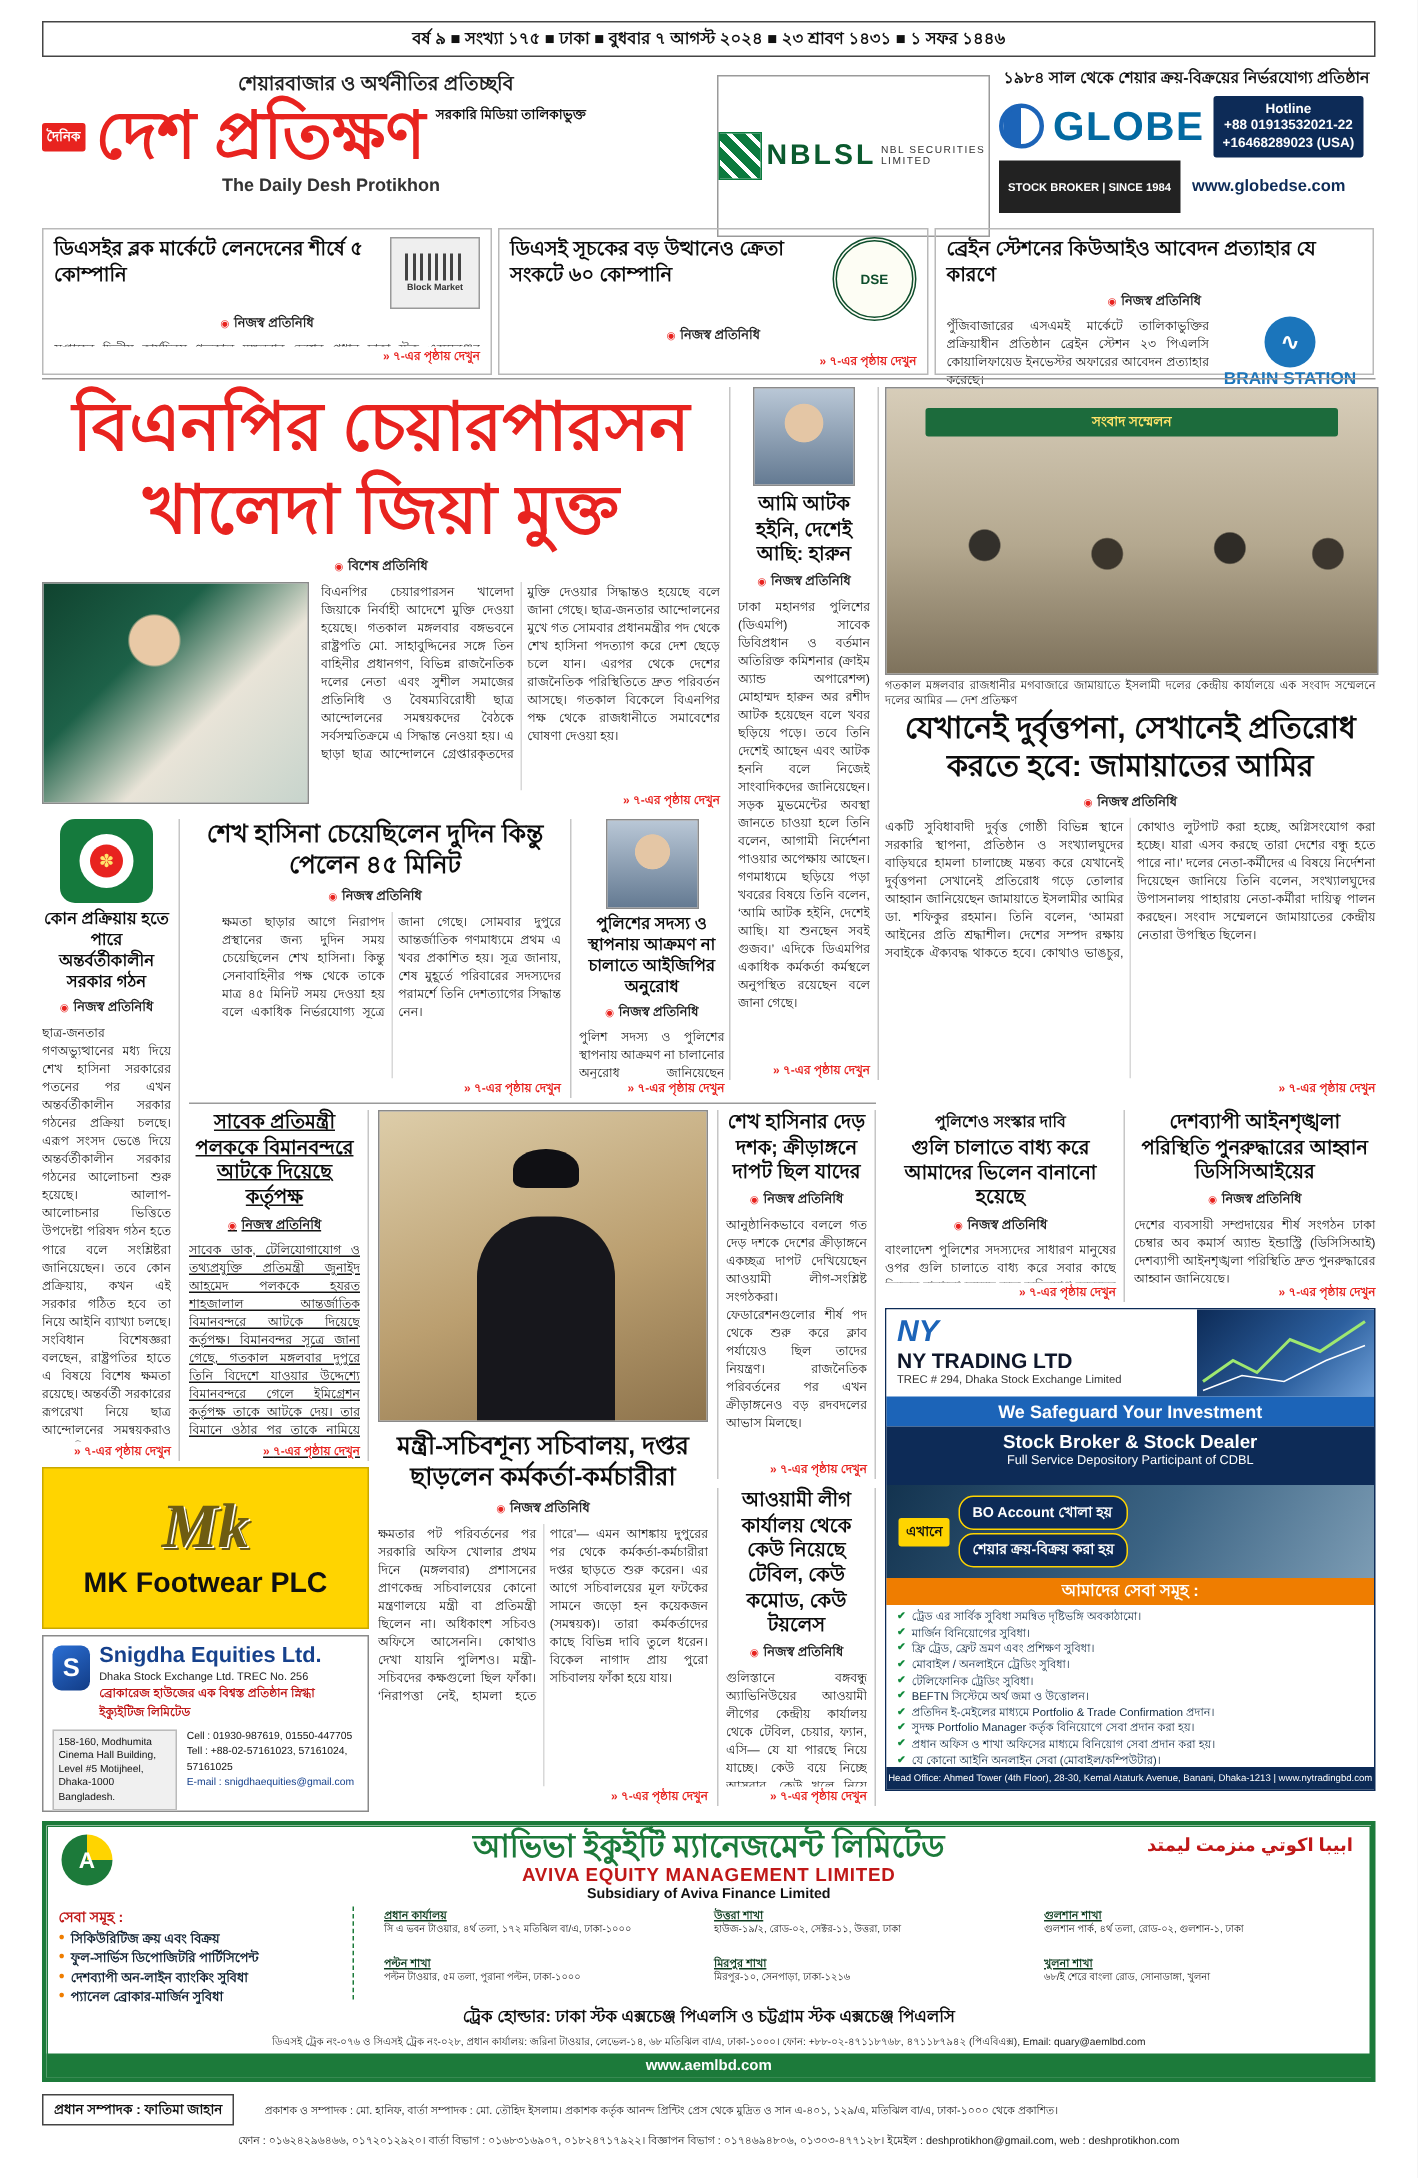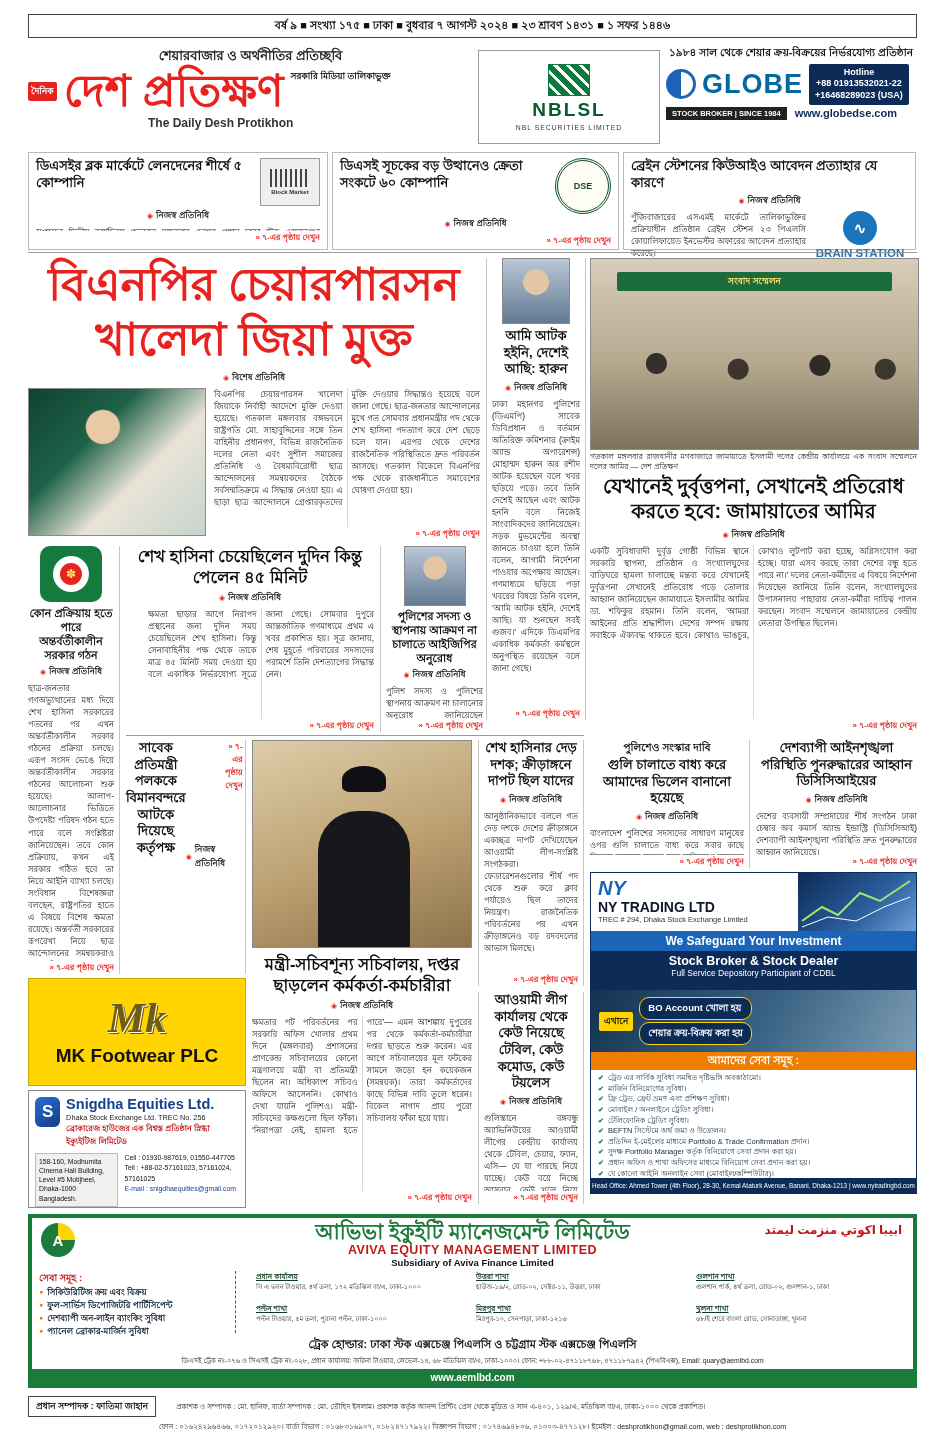--- a/index.html
+++ b/index.html
@@ -128,39 +128,39 @@
   <div class="abs" style="left:28px;top:46px;width:445px;height:100px;">
     <div style="font-size:13px;font-weight:bold;color:#222;text-align:center;">শেয়ারবাজার ও অর্থনীতির প্রতিচ্ছবি</div>
     <div style="display:flex;align-items:center;gap:7px;margin-top:2px;">
       <span class="badge">দৈনিক</span>
       <span class="m-title">দেশ প্রতিক্ষণ</span>
       <span style="font-size:9px;font-weight:bold;align-self:flex-start;">সরকারি মিডিয়া তালিকাভুক্ত</span>
     </div>
     <div style="font-size:12px;font-weight:bold;color:#333;margin:3px 0 0 120px;">The Daily Desh Protikhon</div>
   </div>
 
-  <div class="abs" style="left:478px;top:50px;width:182px;height:94px;border:1px solid #9a9a9a;display:flex;flex-direction:column;align-items:center;justify-content:center;gap:3px;">
+  <div class="abs" style="left:478px;top:50px;width:182px;height:108px;border:1px solid #9a9a9a;display:flex;flex-direction:row;align-items:center;justify-content:center;gap:3px;">
     <div class="nbl-ico"></div>
     <div style="font-size:19px;font-weight:bold;color:#0b5a2e;letter-spacing:2px;">NBLSL</div>
     <div style="font-size:6.8px;color:#333;letter-spacing:1px;">NBL SECURITIES LIMITED</div>
   </div>
 
   <div class="abs" style="left:666px;top:46px;width:250px;height:102px;">
     <div style="font-size:10.5px;font-weight:bold;text-align:center;line-height:1.3;">১৯৮৪ সাল থেকে শেয়ার ক্রয়-বিক্রয়ের নির্ভরযোগ্য প্রতিষ্ঠান</div>
     <div style="display:flex;align-items:center;gap:6px;margin-top:4px;">
       <span class="globe-ico"></span>
       <span style="font-size:27px;font-weight:bold;color:#0369a1;letter-spacing:1px;">GLOBE</span>
       <span style="background:#0d2b57;color:#fff;font-size:9px;font-weight:bold;padding:3px 6px;border-radius:2px;line-height:1.3;text-align:center;">
         <span>Hotline</span><br>
         <span>+88 01913532021-22</span><br>
         <span>+16468289023 (USA)</span>
       </span>
     </div>
     <div style="display:flex;gap:8px;align-items:center;margin-top:2px;">
-      <span style="background:#222;color:#fff;font-size:7.5px;font-weight:bold;padding:2px 6px;">STOCK BROKER | SINCE 1984</span>
+      <span style="background:#222;color:#fff;font-size:7.5px;font-weight:bold;padding:13px 6px;">STOCK BROKER | SINCE 1984</span>
       <span style="font-size:11px;font-weight:bold;color:#0d2b57;">www.globedse.com</span>
     </div>
   </div>
 
   <div class="abs brief" style="left:28px;top:152px;width:300px;height:98px;">
     <div style="display:flex;gap:6px;">
       <div class="hl h-md" style="flex:1;">ডিএসইর ব্লক মার্কেটে লেনদেনের শীর্ষে ৫ কোম্পানি</div>
       <div class="blockm">
         <div class="bars"></div>
         <div class="lbl">Block Market</div>
@@ -249,21 +249,21 @@
   <div class="abs vr-l" style="left:380px;top:546px;width:103px;height:186px;padding-left:5px;display:flex;flex-direction:column;">
     <div class="ph ph-port" style="width:60px;height:58px;align-self:center;"></div>
     <div class="hl h-sm" style="text-align:center;margin-top:3px;">পুলিশের সদস্য ও স্থাপনায় আক্রমণ না চালাতে আইজিপির অনুরোধ</div>
     <div class="rep">নিজস্ব প্রতিনিধি</div>
     <div class="bt" style="flex:1;">পুলিশ সদস্য ও পুলিশের স্থাপনায় আক্রমণ না চালানোর অনুরোধ জানিয়েছেন পুলিশের মহাপরিদর্শক (আইজিপি)। এক বার্তায় তিনি সবাইকে ধৈর্য ধরার আহ্বান জানান।</div>
     <div class="more">৭-এর পৃষ্ঠায় দেখুন</div>
   </div>
 
   <div class="hline" style="left:126px;top:735px;width:458px;"></div>
 
-  <div class="abs vr-r" style="left:126px;top:740px;width:120px;height:234px;padding-right:5px;display:flex;flex-direction:row;">
+  <div class="abs vr-r" style="left:126px;top:740px;width:120px;height:234px;padding-right:5px;display:flex;flex-direction:column;text-decoration:underline;">
     <div class="hl h-md" style="text-align:center;">সাবেক প্রতিমন্ত্রী পলককে বিমানবন্দরে আটকে দিয়েছে কর্তৃপক্ষ</div>
     <div class="rep">নিজস্ব প্রতিনিধি</div>
     <div class="bt" style="flex:1;">সাবেক ডাক, টেলিযোগাযোগ ও তথ্যপ্রযুক্তি প্রতিমন্ত্রী জুনাইদ আহমেদ পলককে হযরত শাহজালাল আন্তর্জাতিক বিমানবন্দরে আটকে দিয়েছে কর্তৃপক্ষ। বিমানবন্দর সূত্রে জানা গেছে, গতকাল মঙ্গলবার দুপুরে তিনি বিদেশে যাওয়ার উদ্দেশ্যে বিমানবন্দরে গেলে ইমিগ্রেশন কর্তৃপক্ষ তাকে আটকে দেয়। তার বিমানে ওঠার পর তাকে নামিয়ে আনা হয় বলেও জানা গেছে। এ বিষয়ে কর্তৃপক্ষের আনুষ্ঠানিক কোনো বক্তব্য পাওয়া যায়নি।</div>
     <div class="more">৭-এর পৃষ্ঠায় দেখুন</div>
   </div>
 
   <div class="abs ph ph-airport" style="left:252px;top:740px;width:220px;height:208px;"></div>
 
   <div class="abs" style="left:252px;top:954px;width:220px;height:250px;display:flex;flex-direction:column;">
     <div class="hl h-lg" style="text-align:center;">মন্ত্রী-সচিবশূন্য সচিবালয়, দপ্তর ছাড়লেন কর্মকর্তা-কর্মচারীরা</div>

